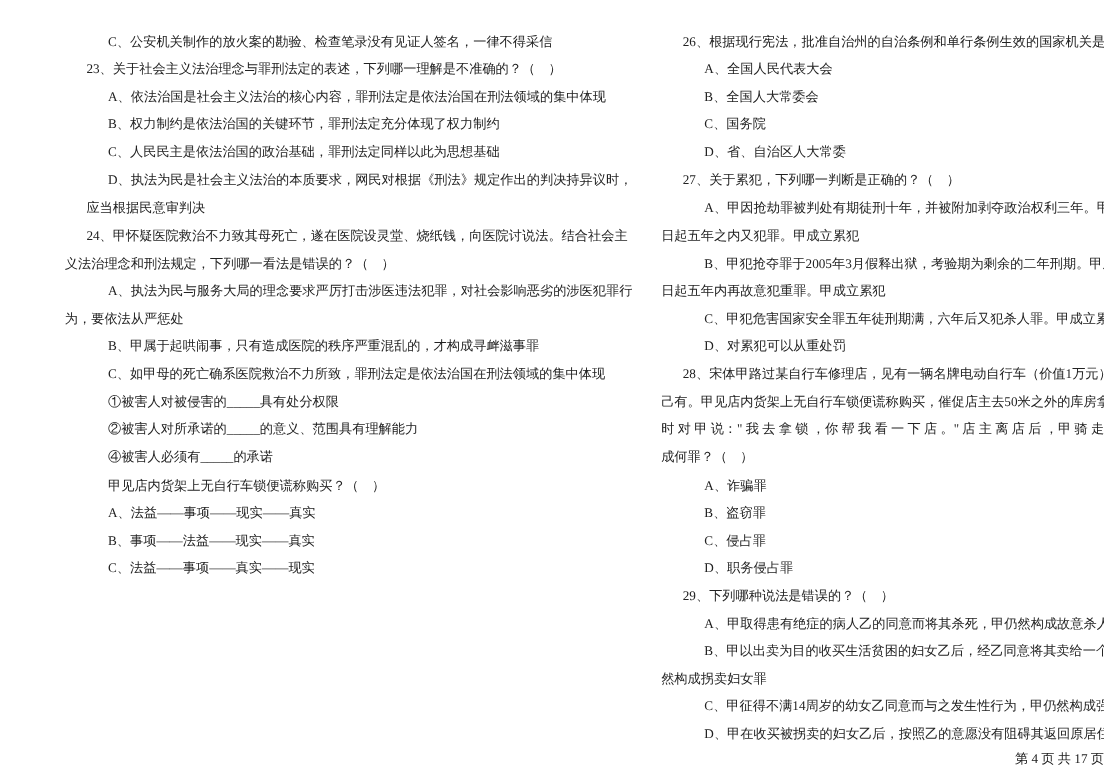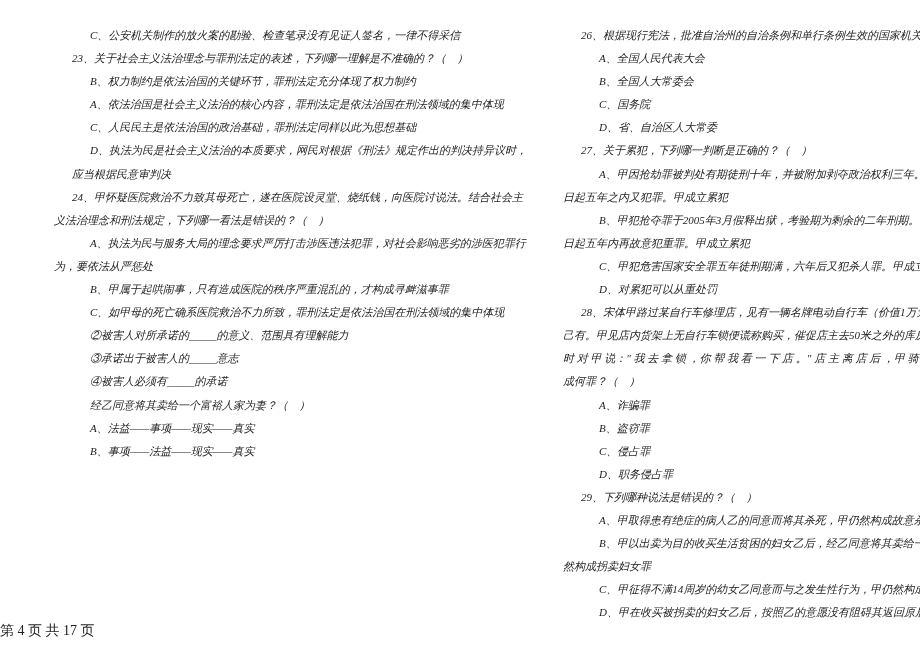--- a/index.html
+++ b/index.html
@@ -8,65 +8,65 @@
     height: 650px;
     background: #fff;
     font-family: "SimSun", "宋体", serif;
     font-size: 11px;
     color: #222;
     padding: 24px 54px 18px 54px;
     position: relative;
   }
   .columns {
     display: flex;
-    gap: 36px;
+    gap: 24px;
     height: 580px;
-    font-style: italic;
   }
   .col {
     flex: 1;
     line-height: 2.1;
   }
   .line { white-space: nowrap; overflow: hidden; }
   .ind1 { padding-left: 36px; }
   .ind2 { padding-left: 18px; }
   .ind0 { padding-left: 0; }
   .footer {
     position: absolute;
     bottom: 10px;
     left: 0;
     width: 100%;
-    text-align: left;
-    font-size: 14px;
+    text-align: right;
+    font-size: 11px;
   }
 </style>
 </head>
 <body>
 
 <div class="columns">
   <div class="col" id="left-col">
       <div class="line ind1">C、公安机关制作的放火案的勘验、检查笔录没有见证人签名，一律不得采信</div>
       <div class="line ind2">23、关于社会主义法治理念与罪刑法定的表述，下列哪一理解是不准确的？（　）</div>
+      <div class="line ind1">A、依法治国是社会主义法治的核心内容，罪刑法定是依法治国在刑法领域的集中体现</div>
       <div class="line ind1">B、权力制约是依法治国的关键环节，罪刑法定充分体现了权力制约</div>
-      <div class="line ind1">A、依法治国是社会主义法治的核心内容，罪刑法定是依法治国在刑法领域的集中体现</div>
       <div class="line ind1">C、人民民主是依法治国的政治基础，罪刑法定同样以此为思想基础</div>
       <div class="line ind1">D、执法为民是社会主义法治的本质要求，网民对根据《刑法》规定作出的判决持异议时，</div>
       <div class="line ind2">应当根据民意审判决</div>
       <div class="line ind2">24、甲怀疑医院救治不力致其母死亡，遂在医院设灵堂、烧纸钱，向医院讨说法。结合社会主</div>
       <div class="line ind0">义法治理念和刑法规定，下列哪一看法是错误的？（　）</div>
       <div class="line ind1">A、执法为民与服务大局的理念要求严厉打击涉医违法犯罪，对社会影响恶劣的涉医犯罪行</div>
       <div class="line ind0">为，要依法从严惩处</div>
       <div class="line ind1">B、甲属于起哄闹事，只有造成医院的秩序严重混乱的，才构成寻衅滋事罪</div>
       <div class="line ind1">C、如甲母的死亡确系医院救治不力所致，罪刑法定是依法治国在刑法领域的集中体现</div>
+      <div class="line ind1">①被害人对被侵害的_____具有处分权限</div>
       <div class="line ind1">②被害人对所承诺的_____的意义、范围具有理解能力</div>
-      <div class="line ind1">③承诺出于被害人的_____意志</div>
       <div class="line ind1">④被害人必须有_____的承诺</div>
-      <div class="line ind1">经乙同意将其卖给一个富裕人家为妻？（　）</div>
+      <div class="line ind1">甲见店内货架上无自行车锁便谎称购买？（　）</div>
       <div class="line ind1">A、法益——事项——现实——真实</div>
       <div class="line ind1">B、事项——法益——现实——真实</div>
+      <div class="line ind1">C、法益——事项——真实——现实</div>
     </div>
   <div class="col" id="right-col">
       <div class="line ind2">26、根据现行宪法，批准自治州的自治条例和单行条例生效的国家机关是（　）</div>
       <div class="line ind1">A、全国人民代表大会</div>
       <div class="line ind1">B、全国人大常委会</div>
       <div class="line ind1">C、国务院</div>
       <div class="line ind1">D、省、自治区人大常委</div>
       <div class="line ind2">27、关于累犯，下列哪一判断是正确的？（　）</div>
       <div class="line ind1">A、甲因抢劫罪被判处有期徒刑十年，并被附加剥夺政治权利三年。甲在附加刑执行完毕之</div>
       <div class="line ind0">日起五年之内又犯罪。甲成立累犯</div>

